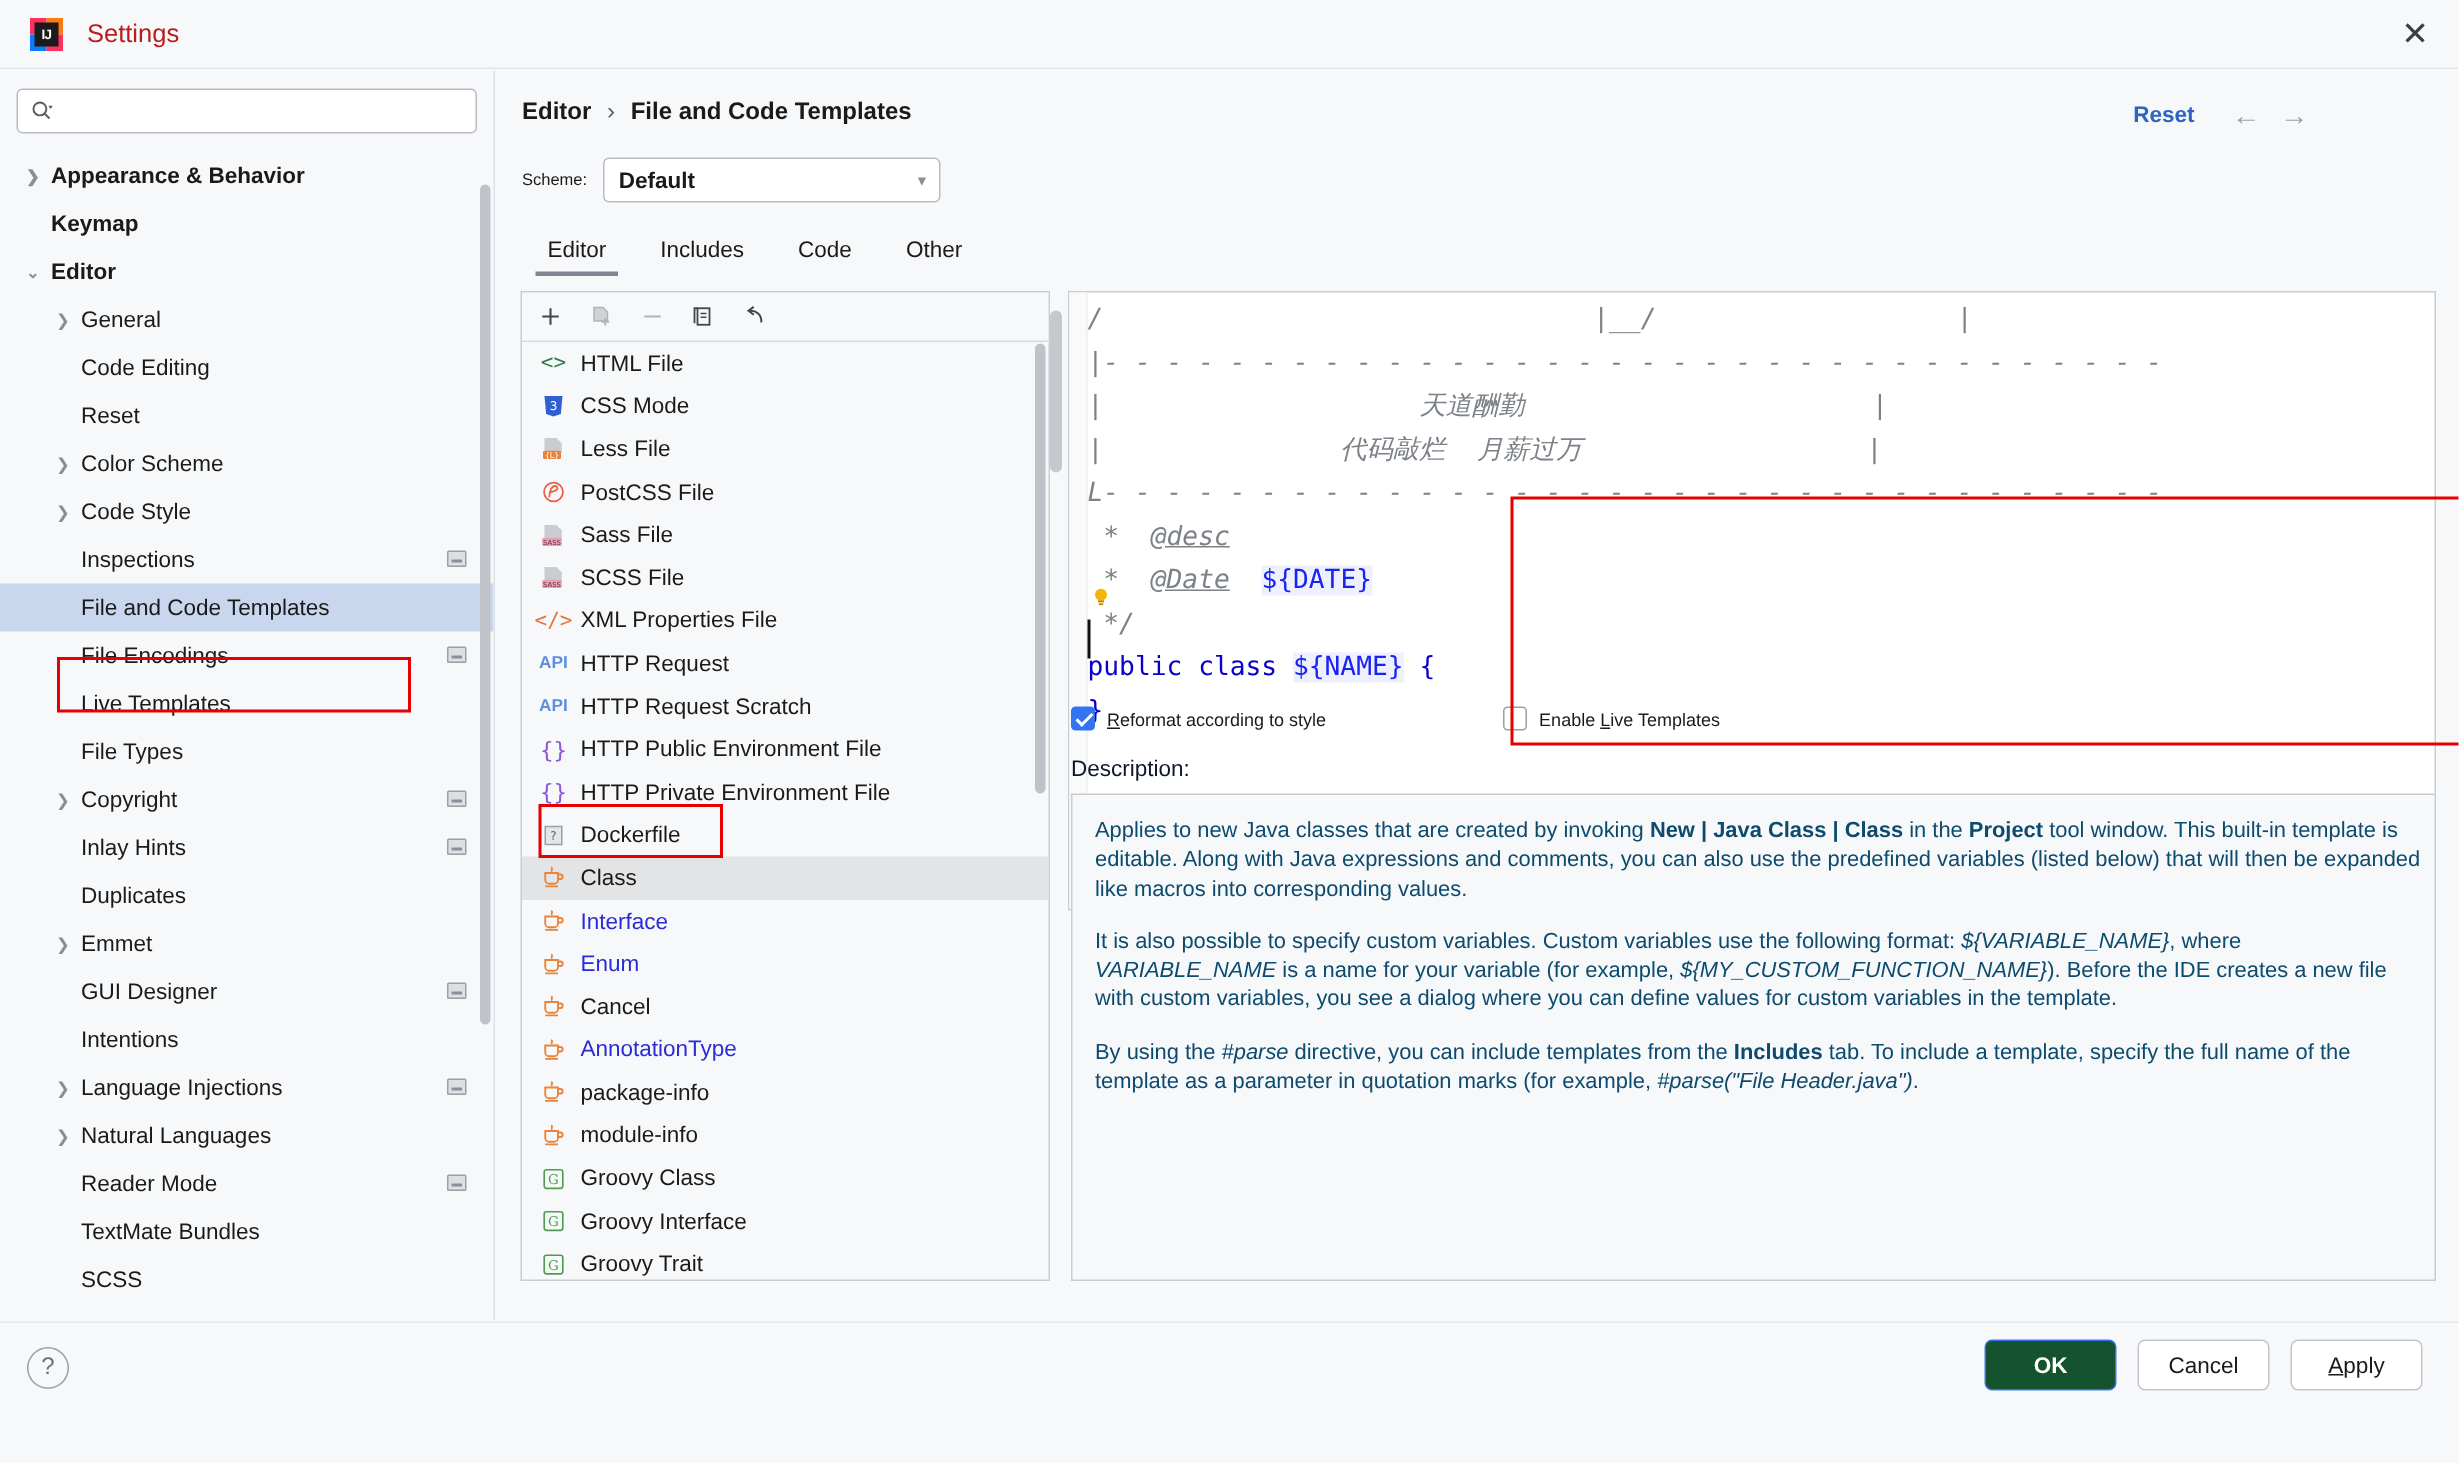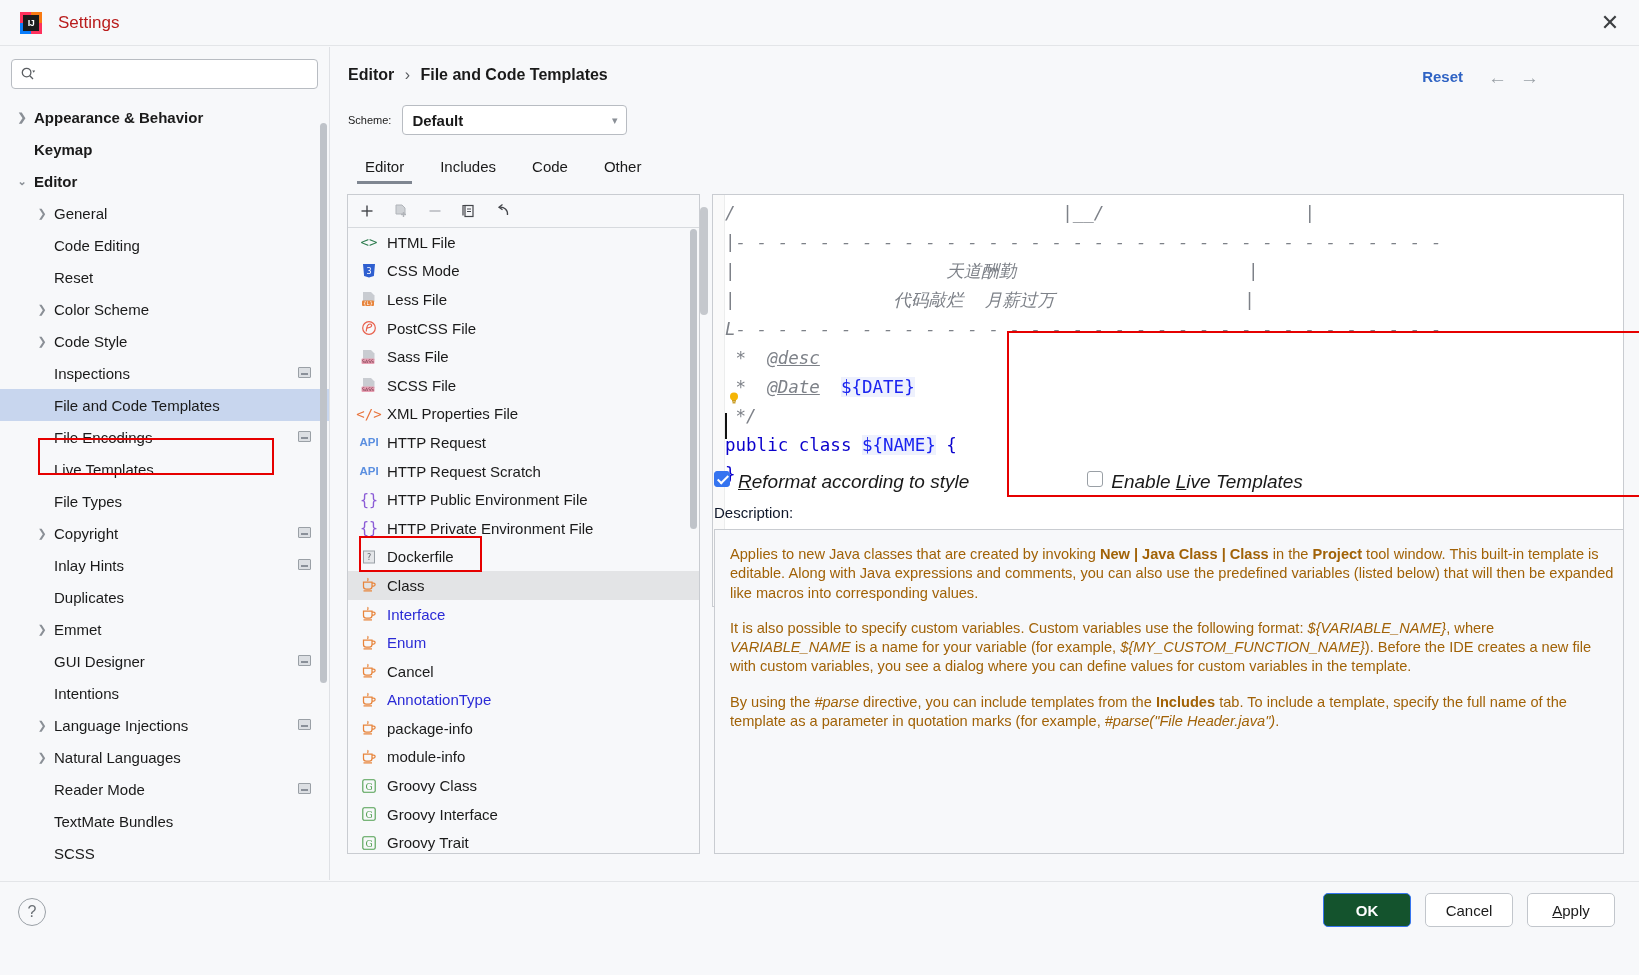--- a/index.html
+++ b/index.html
@@ -168,39 +168,39 @@
   .ed-vscroll {
     position: absolute; left: 369px; top: 160px; width: 8px; height: 108px; background: #c5c8cd; border-radius: 4px; z-index: 7;
   }
   .hl-box-editor {
     position: absolute; left: 676px; top: 284px; width: 794px; height: 166px;
     border: 2.5px solid #e60000; pointer-events: none; z-index: 8;
   }
 
   
   .cbrow { position: absolute; left: 383px; top: 424px; display: flex; align-items: center; gap: 0; }
-  .cbx { display: flex; align-items: flex-start; font-size: 19px; cursor: pointer; font-style: italic; }
+  .cbx { display: flex; align-items: flex-end; font-size: 12px; cursor: pointer; }
   .cbx .box {
     width: 16px; height: 16px; border: 1px solid #9aa0a6; border-radius: 3px; background: #fff;
     margin-right: 8px; flex: 0 0 auto; position: relative;
   }
   .cbx.checked .box { background: #3574f0; border-color: #3574f0; }
   .cbx.checked .box::after {
     content: ""; position: absolute; left: 5px; top: 1px; width: 4px; height: 9px;
     border: solid #fff; border-width: 0 2px 2px 0; transform: rotate(45deg);
   }
   .cbx .mn { text-decoration: underline; }
   .cb2 { margin-left: 118px; }
 
   
   .desc-label { position: absolute; left: 383px; top: 457px; font-size: 15px; color: #0f172a; }
   .desc-box {
     position: absolute; left: 383px; top: 482px; width: 910px; height: 325px;
     border: 1px solid #c9ccd1; background: #f7f8fa; padding: 15px 5px 0 15px;
-    font-size: 14.6px; line-height: 19.3px; color: #a16207; overflow: hidden;
+    font-size: 14.6px; line-height: 19.3px; color: #0c4a6e; overflow: hidden;
   }
   .desc-box p { margin: 0 0 16px 0; }
   .desc-box b { font-weight: bold; }
   .desc-box i { font-style: italic; }
 
   
   .footer {
     position: absolute; left: 0; top: 881px; width: 1639px; height: 94px;
     background: #f7f8fa; border-top: 1px solid #e3e5e8;
   }

